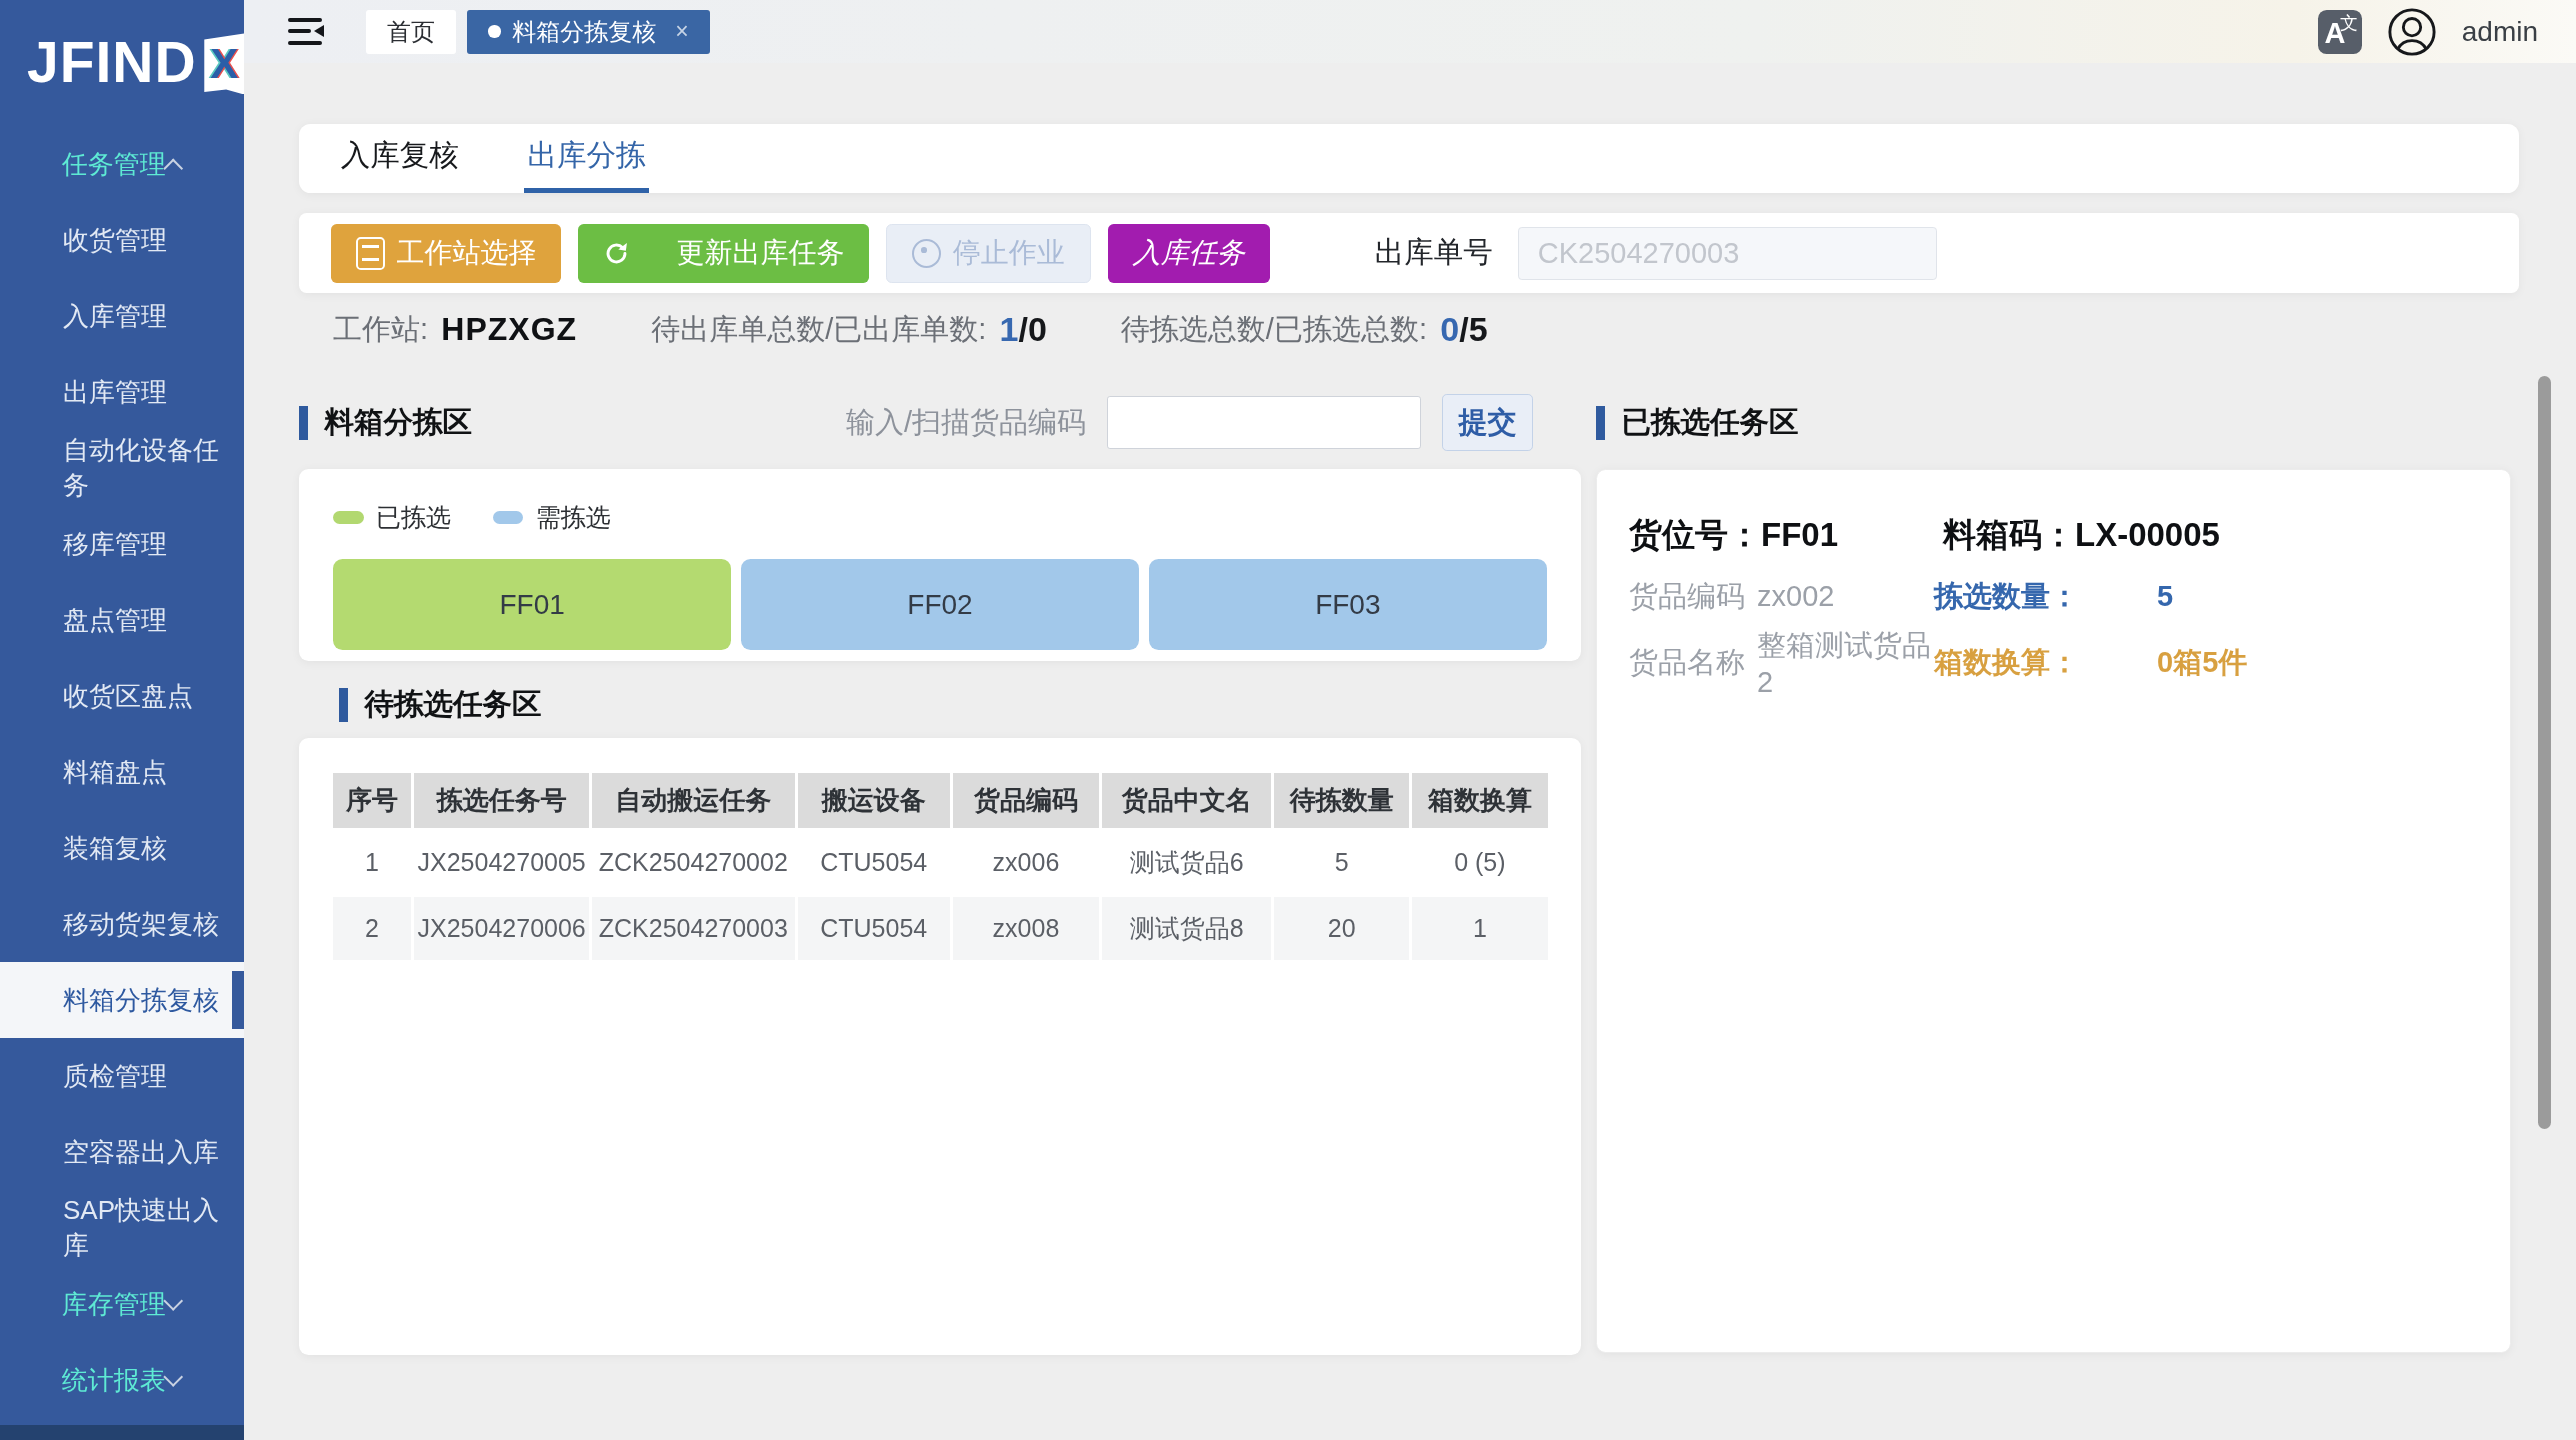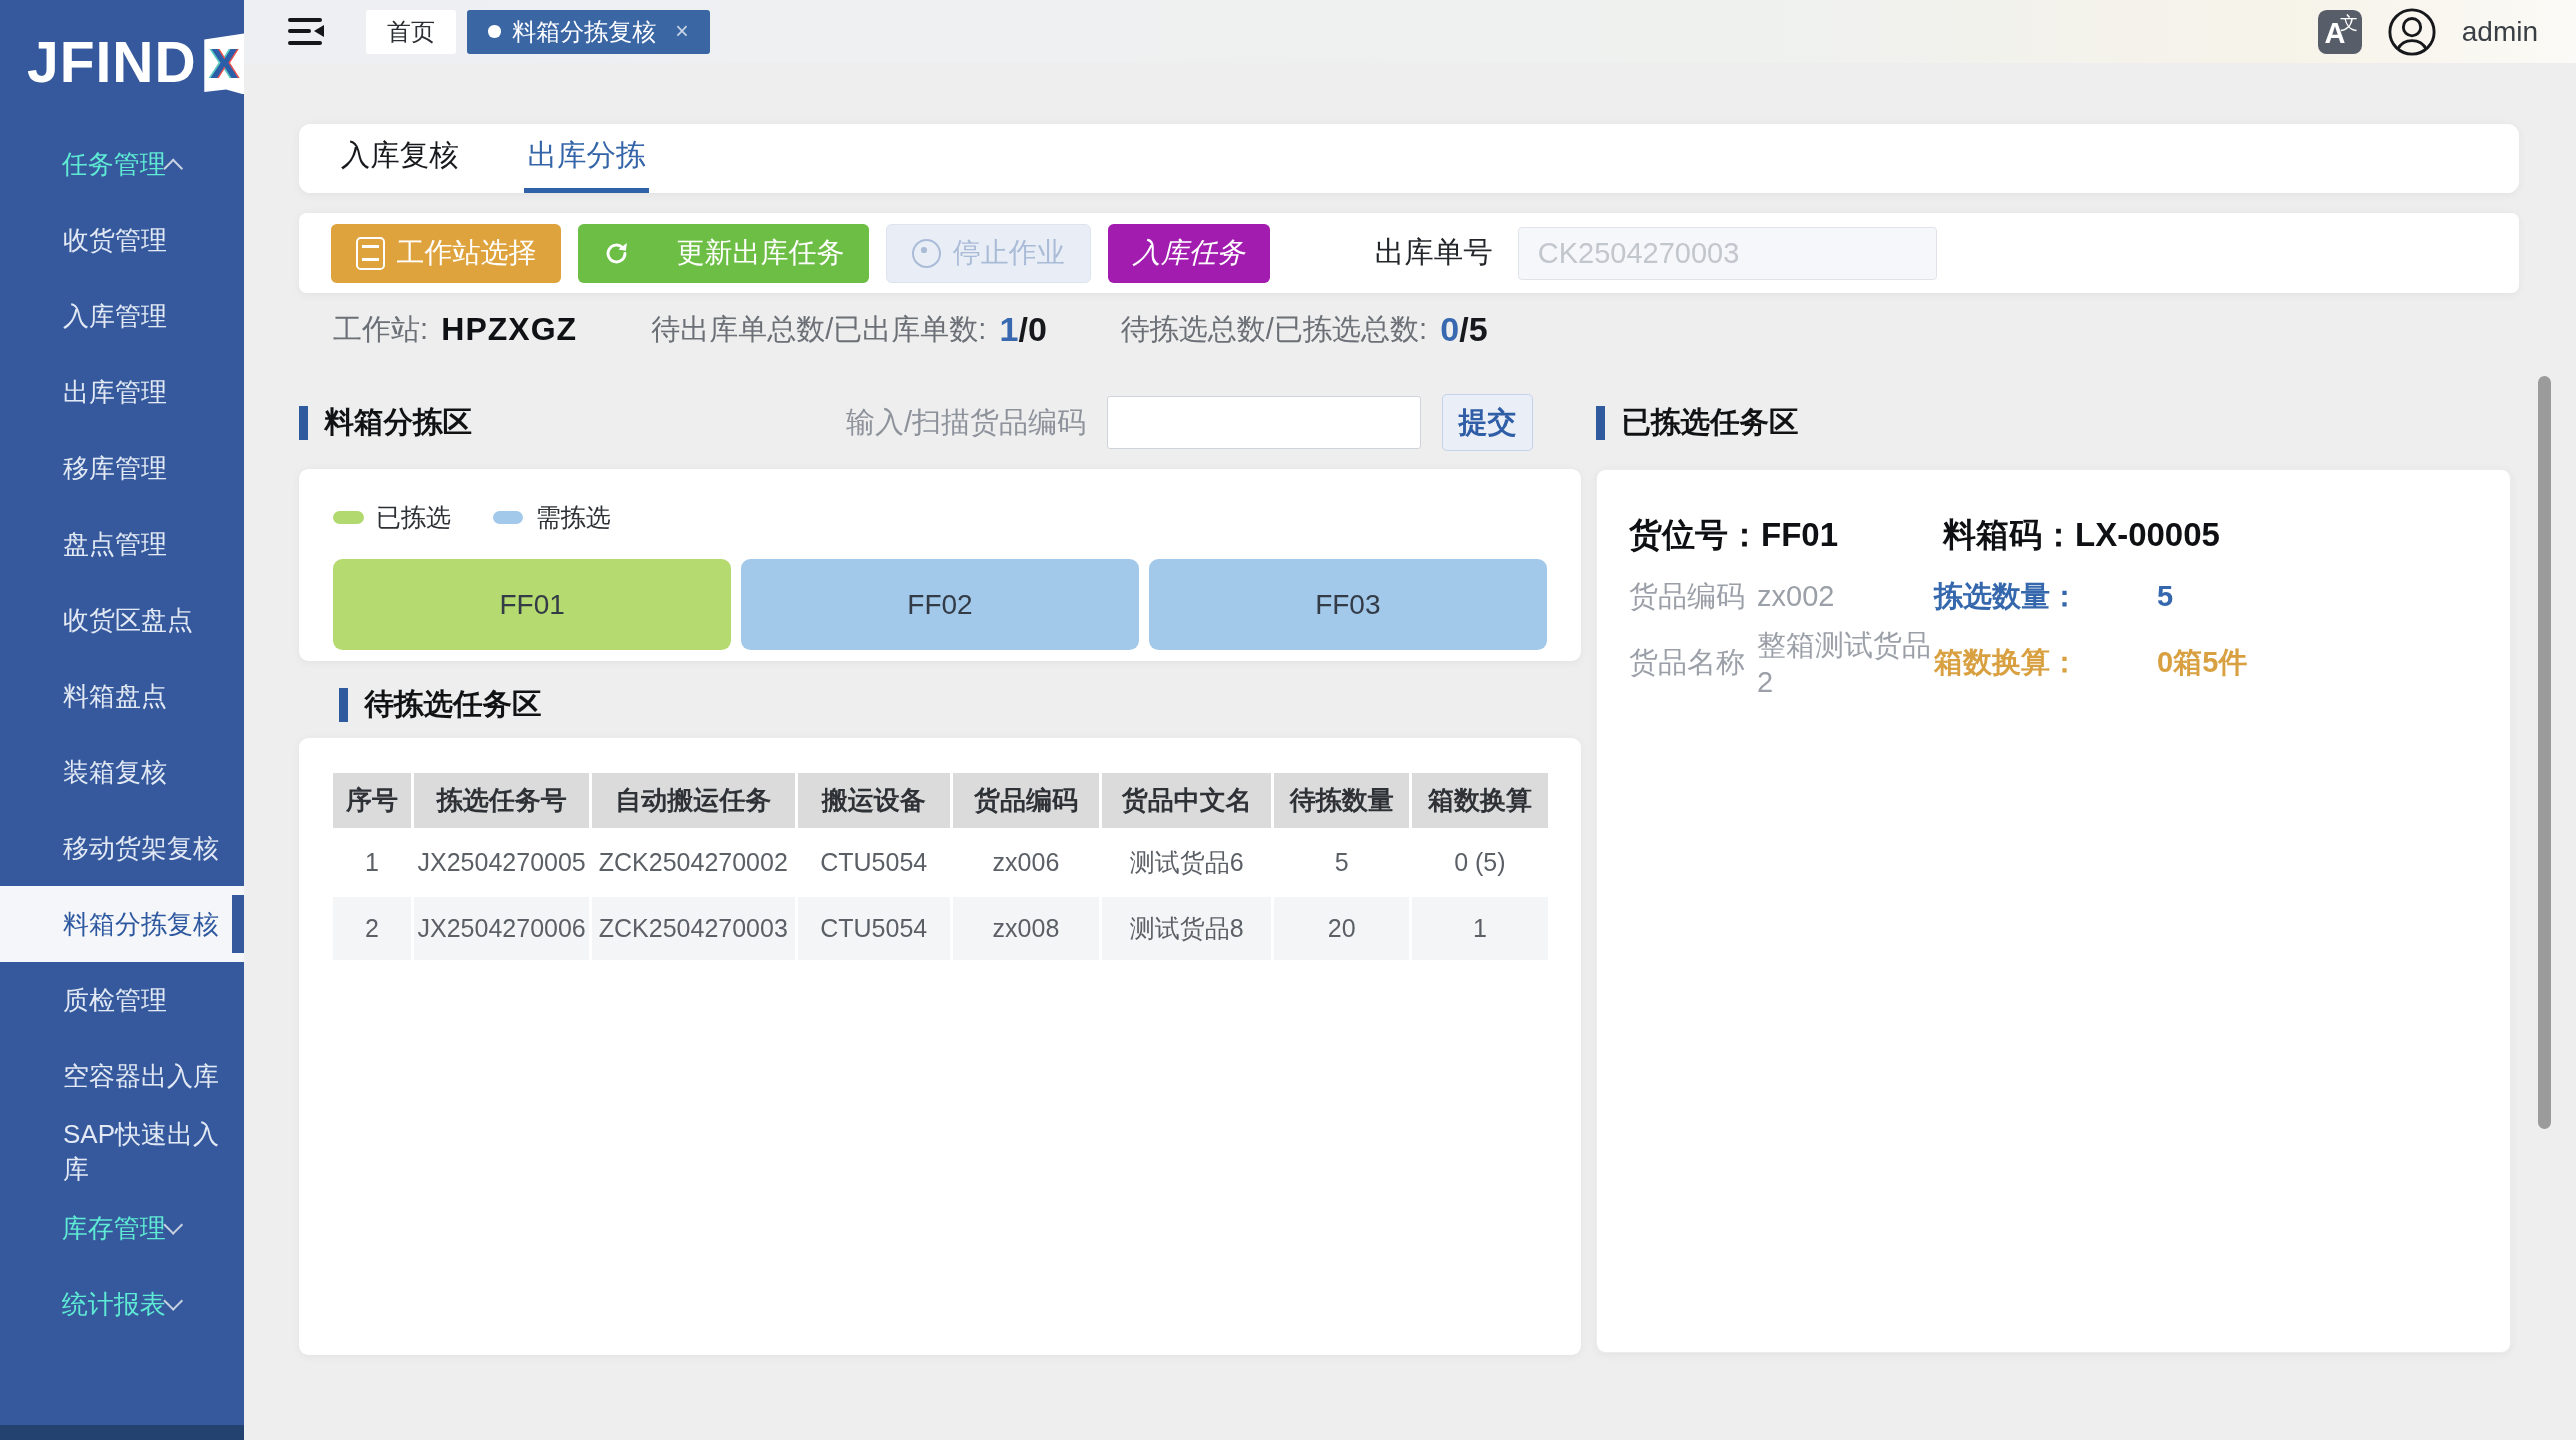--- a/index.html
+++ b/index.html
@@ -144,20 +144,23 @@
         <span class="chev up"></span>
       </div>
       <div class="nav-item">
         <span>收货管理</span>
       </div>
       <div class="nav-item">
         <span>入库管理</span>
       </div>
       <div class="nav-item">
         <span>出库管理</span>
+      </div>
+      <div class="nav-item">
+        <span>自动化设备任务</span>
       </div>
       <div class="nav-item">
         <span>移库管理</span>
       </div>
       <div class="nav-item">
         <span>盘点管理</span>
       </div>
       <div class="nav-item">
         <span>收货区盘点</span>
       </div>

